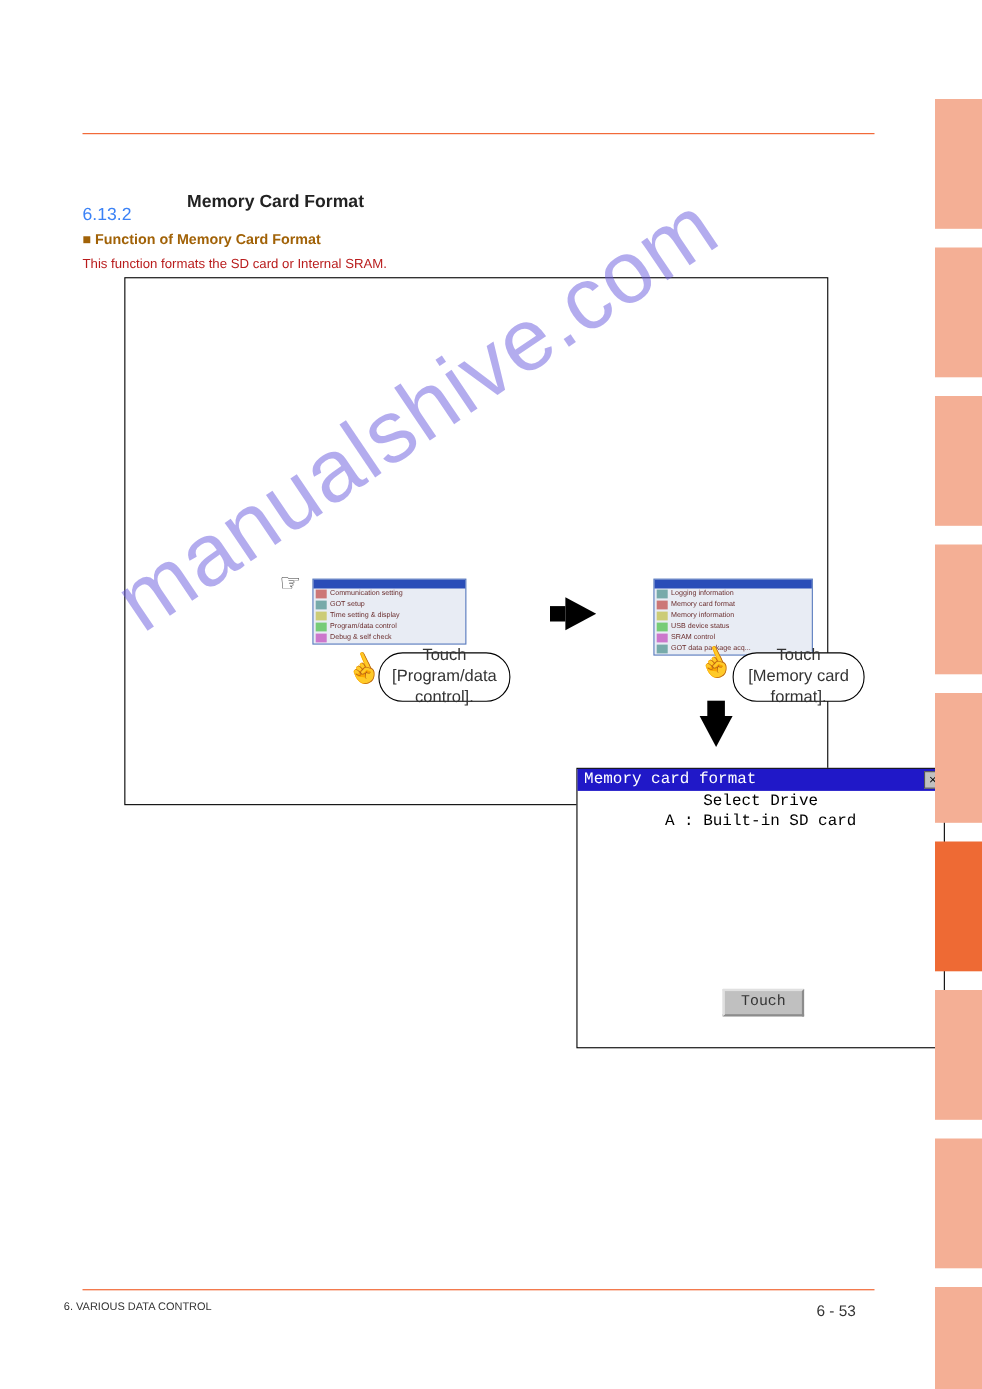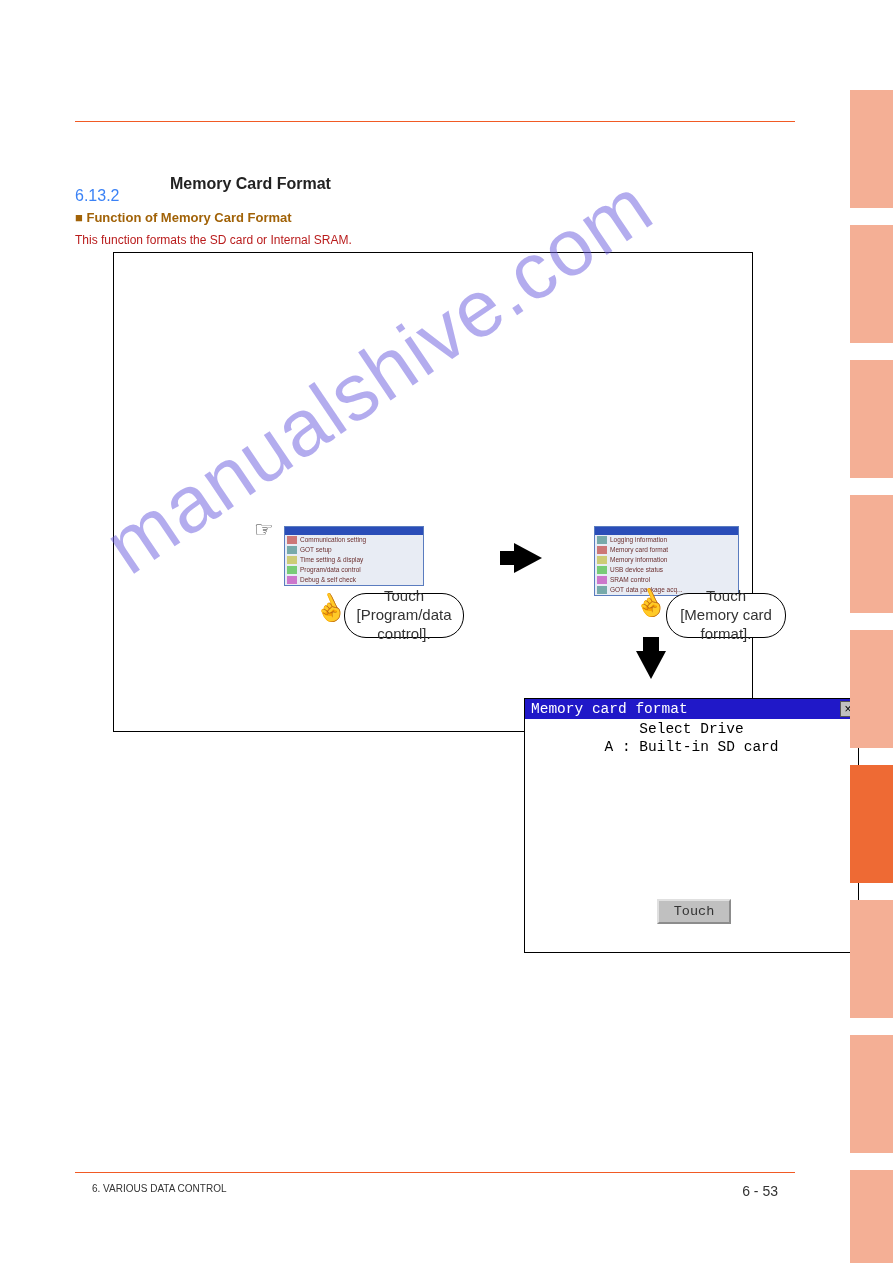--- a/index.html
+++ b/index.html
@@ -50,21 +50,21 @@
 
   .watermark { position: absolute; left: 60px; top: 330px; font-size: 80px; color: #6a5bdf; opacity: 0.5; transform: rotate(-34deg); font-family: Arial; pointer-events: none; letter-spacing: 1px; }
 
   
   .tabs { position: absolute; right: 0; top: 90px; width: 43px; }
   .tab { width: 43px; height: 118px; margin-bottom: 17px; background: #f4af95; }
   .tab.active { background: #ee6a34; }
 
   
   .hr-bot { position: absolute; left: 75px; top: 1172px; width: 720px; height: 1px; background: #f15a24; }
-  .foot-l { position: absolute; left: 92px; top: 1183px; font-size: 10px; color: #333; }
+  .foot-l { position: absolute; left: 58px; top: 1183px; font-size: 10px; color: #333; }
   .foot-r { position: absolute; right: 115px; top: 1183px; font-size: 14px; color: #333; text-align: center; }
 </style>
 </head>
 <body>
 
 <div class="hr-top"></div>
 
 <div class="section-num">6.13.2</div>
 <div class="section-title">Memory Card Format</div>
 <div class="sub1">■ Function of Memory Card Format</div>

